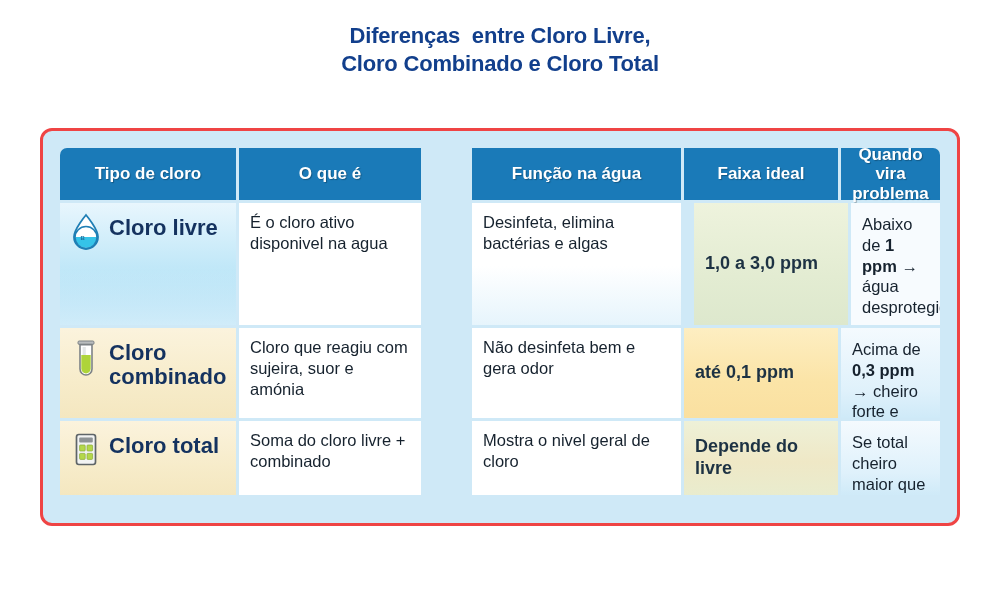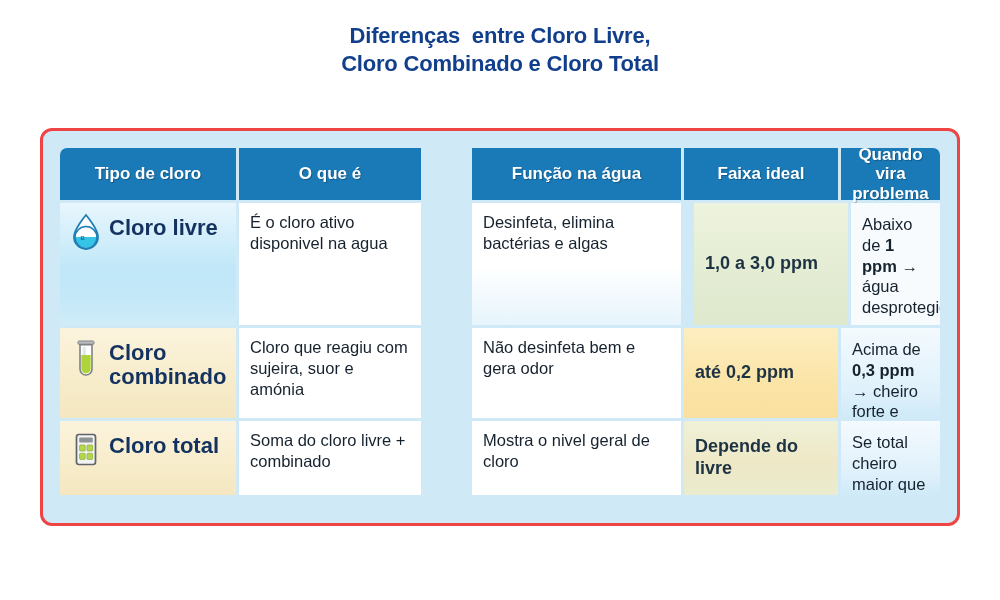--- a/index.html
+++ b/index.html
@@ -211,21 +211,21 @@
               <path d="M9 6.6 L9 31 A6 6 0 0 0 21 31 L21 6.6 Z" fill="#ffffff" stroke="#7d8285" stroke-width="1.6"></path>
               <path d="M10.3 17 L10.3 30.8 A4.7 4.7 0 0 0 19.7 30.8 L19.7 17 Z" fill="#aed43a"></path>
               <rect x="11.6" y="9" width="3.2" height="8" fill="#e3e6e7"></rect>
             </svg>
           </span>
           <span class="type-label">Cloro combinado</span>
         </div>
 
         <div class="bcell c2">Cloro que reagiu com sujeira, suor e amónia</div>
         <div class="bcell c3">Não desinfeta bem e gera odor</div>
-        <div class="bcell c4 range-cell range-amber">até 0,2 ppm</div>
+        <div class="bcell c4 range-cell range-amber">até 0,1 ppm</div>
 
         <div class="bcell c5 prob-blue">
           <div class="prob-sub">
             <span>Acima de </span><b>0,3 ppm</b><span> → cheiro forte e irritação</span>
           </div>
         </div>
       </div>
 
       <div class="brow r3">
 

